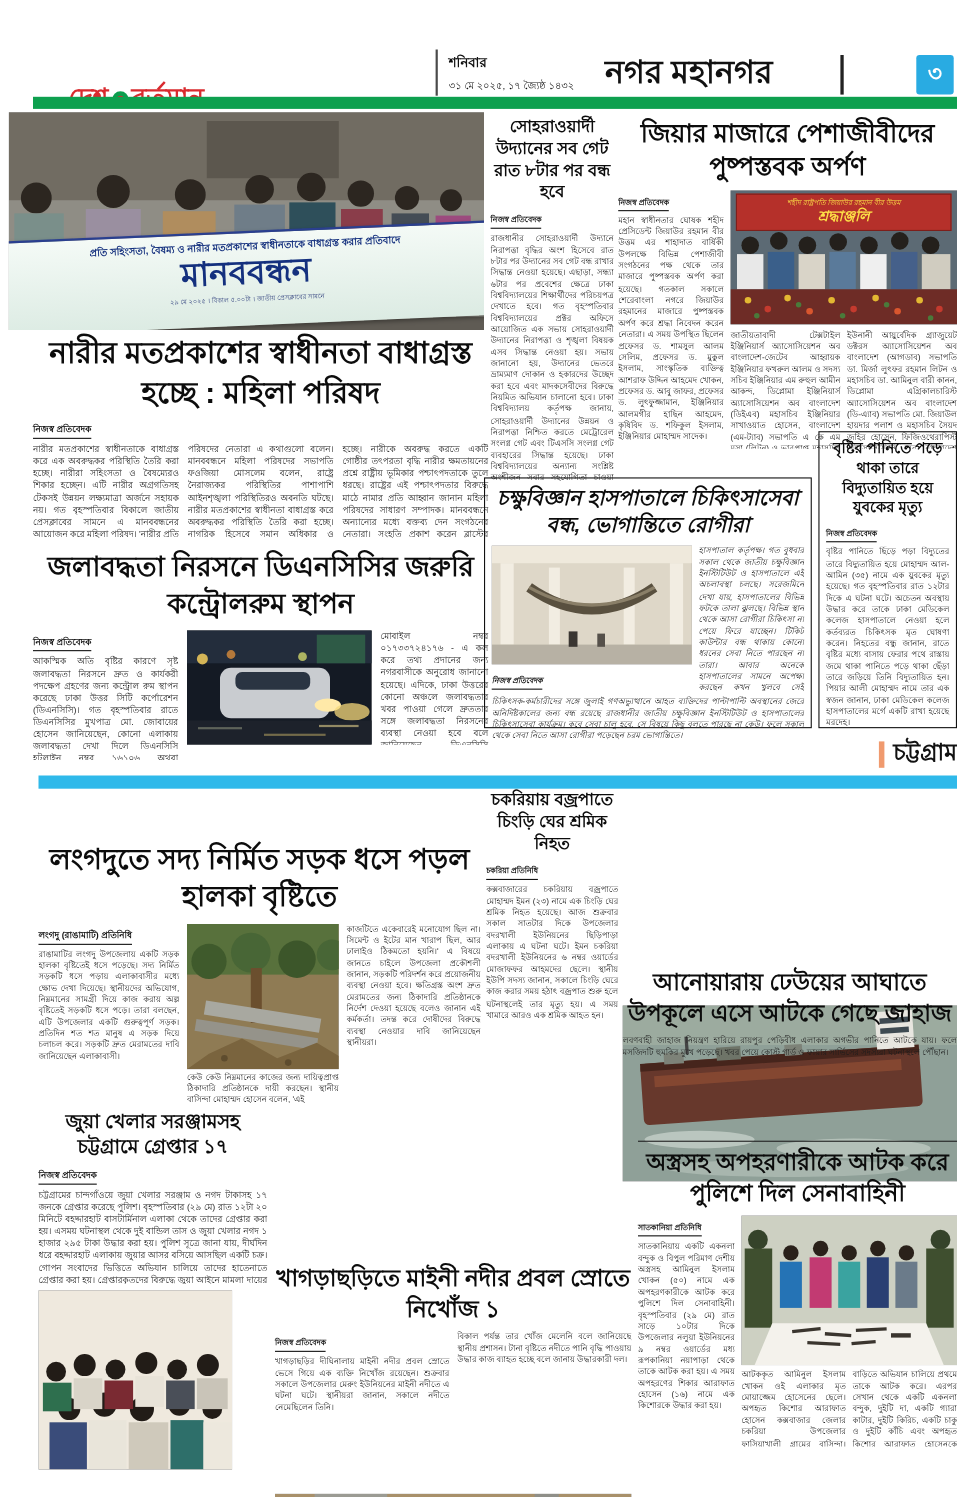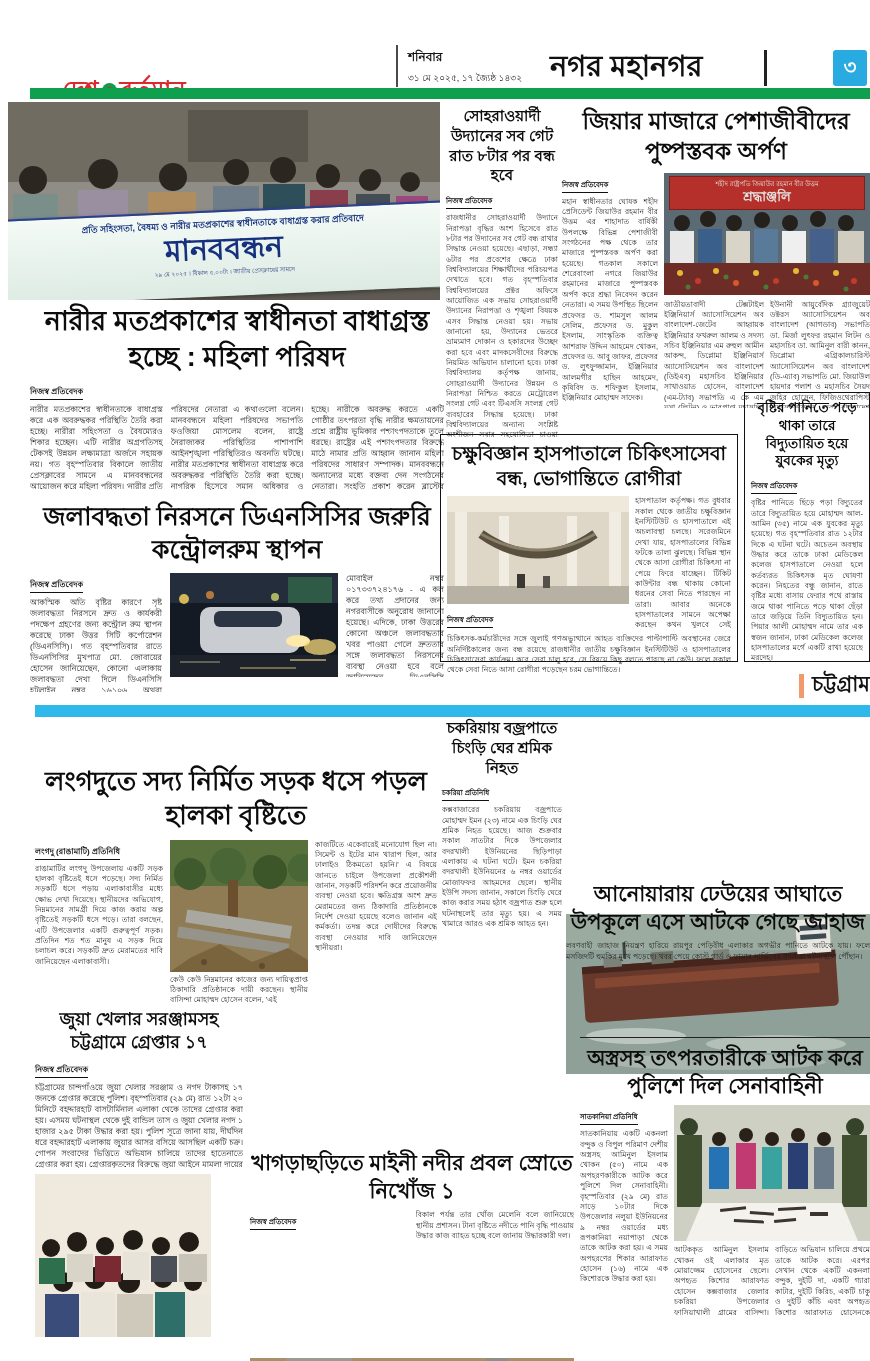--- a/index.html
+++ b/index.html
@@ -24,21 +24,21 @@
   .bt{font-size:8px;line-height:1.38;text-align:justify;color:#1c1c1c;overflow:hidden;}
   .cols{display:flex;gap:8px;}
   .col{flex:1;}
   .box{border:1.5px solid #111;box-sizing:border-box;padding:6px;}
   .photo{position:relative;overflow:hidden;background:#999;flex:0 0 auto;}
   .photo svg{display:block;width:100%;height:100%;}
   .crowd-banner{position:absolute;left:-8px;right:-8px;top:108px;height:84px;background:linear-gradient(#f4faf6,#dcebe3);transform:rotate(-2.5deg);text-align:center;color:#14307e;border-top:2px solid #2a3f8f;box-shadow:0 2px 4px rgba(0,0,0,.35);}
   .crowd-banner .l1{font-size:9px;font-weight:700;margin-top:5px;}
   .crowd-banner .l2{font-size:30px;font-weight:800;line-height:1.1;}
   .crowd-banner .l3{font-size:6px;margin-top:2px;color:#31417e;}
-  .zia-banner{position:absolute;top:3px;left:5px;right:5px;height:32px;background:#b5302a;color:#e5e5e5;text-align:center;border:1px solid #7d1f1b;}
+  .zia-banner{position:absolute;top:3px;left:5px;right:5px;height:32px;background:#b5302a;color:#fde047;text-align:center;border:1px solid #7d1f1b;font-style:italic;}
   .zia-banner .l1{font-size:6.5px;margin-top:2px;}
   .zia-banner .l2{font-size:13px;font-weight:800;line-height:1.1;}
   .wall-text{position:absolute;top:5px;left:0;right:0;text-align:center;color:#15120e;font-weight:700;}
   .wall-text .l1{font-size:12px;}
   .wall-text .l2{font-size:10px;}
   .sec-label{display:flex;align-items:center;justify-content:flex-end;gap:8px;}
   .sec-label .bar{width:5px;height:24px;background:#f09a6e;}
   .sec-label .txt{font-size:21px;font-weight:800;}
 </style>
 </head>
@@ -194,21 +194,21 @@
           </div>
         </div>
         <div class="cols" style="gap:6px;margin-top:5px;">
           <div class="col bt" style="font-size:7.5px;height:108px;">জাতীয়তাবাদী টেক্সটাইল ইঞ্জিনিয়ার্স অ্যাসোসিয়েশন অব বাংলাদেশ-জেটেব আহ্বায়ক ইঞ্জিনিয়ার ফখরুল আলম ও সদস্য সচিব ইঞ্জিনিয়ার এম রুহুল আমীন আকন্দ, ডিপ্লোমা ইঞ্জিনিয়ার্স অ্যাসোসিয়েশন অব বাংলাদেশ (ডিইএব) মহাসচিব ইঞ্জিনিয়ার সাখাওয়াত হোসেন, বাংলাদেশ (এম-ট্যাব) সভাপতি এ কে এম মূসা (লিটন) ও ভারপ্রাপ্ত মহাসচিব নবির উদ্দিন তুষার উপস্থিত ছিলেন।</div>
           <div class="col bt" style="font-size:7.5px;height:108px;">ইউনানী আয়ুর্বেদিক গ্র্যাজুয়েট ডক্টরস অ্যাসোসিয়েশন অব বাংলাদেশ (আগডাব) সভাপতি ডা. মির্জা লুৎফর রহমান লিটন ও মহাসচিব ডা. আমিনুল বারী কানন, ডিপ্লোমা এগ্রিকালচারিস্ট অ্যাসোসিয়েশন অব বাংলাদেশ (ডি-এ্যাব) সভাপতি মো. জিয়াউল হায়দার পলাশ ও মহাসচিব সৈয়দ জহির হোসেন, ফিজিওথেরাপিস্ট অ্যাসোসিয়েশন অব বাংলাদেশ (পাব) সভাপতি মো. কামরুজ্জামান কচি ও সাধারণ সম্পাদক মো. তানজীরুল আলম।</div>
         </div>
       </div>
     </div>
   </div>
 
-  <div class="abs box" style="left:440px;top:434px;width:298px;height:228px;">
+  <div class="abs box" style="left:440px;top:434px;width:298px;height:228px;font-style:italic;">
     <div class="hl" style="font-size:19px;">চক্ষুবিজ্ঞান হাসপাতালে চিকিৎসাসেবা বন্ধ, ভোগান্তিতে রোগীরা</div>
     <div class="cols" style="gap:6px;margin-top:5px;">
       <div style="width:182px;flex:0 0 auto;">
         <div class="photo" style="width:182px;height:108px;">
           <svg viewBox="0 0 182 108" preserveAspectRatio="none">
             <rect width="182" height="108" fill="#ded7c8"></rect>
             <rect width="182" height="16" fill="#efe9dc"></rect>
             <rect x="8" y="16" width="12" height="74" fill="#f2ede2"></rect>
             <rect x="52" y="20" width="10" height="70" fill="#f2ede2"></rect>
             <rect x="120" y="20" width="10" height="70" fill="#f2ede2"></rect>
@@ -359,27 +359,28 @@
       <path d="M0 100 Q80 96 160 100 T324 100" stroke="#c2ac86" stroke-width="2" fill="none" opacity="0.7"></path>
       <path d="M0 118 Q80 114 160 118 T324 118" stroke="#a28c66" stroke-width="2" fill="none" opacity="0.6"></path>
       <path d="M0 132 Q80 128 160 132 T324 132" stroke="#c2ac86" stroke-width="2" fill="none" opacity="0.6"></path>
     </svg>
   </div>
   <div class="abs" style="left:250px;top:1149px;width:324px;">
     <div class="hl" style="font-size:21px;">খাগড়াছড়িতে মাইনী নদীর প্রবল স্রোতে নিখোঁজ ১</div>
     <div class="cols" style="gap:7px;margin-top:6px;">
       <div class="col">
         <span class="by" style="font-size:7px;">নিজস্ব প্রতিবেদক</span>
+        <div class="bt" style="font-size:7.5px;height:108px;">খাগড়াছড়ির দীঘিনালায় মাইনী নদীর প্রবল স্রোতে ভেসে গিয়ে এক ব্যক্তি নিখোঁজ রয়েছেন। শুক্রবার সকালে উপজেলার মেরুং ইউনিয়নের মাইনী নদীতে এ ঘটনা ঘটে। স্থানীয়রা জানান, সকালে নদীতে নেমেছিলেন তিনি।</div>
       </div>
       <div class="col bt" style="font-size:7.5px;height:124px;">বিকাল পর্যন্ত তার খোঁজ মেলেনি বলে জানিয়েছে স্থানীয় প্রশাসন। টানা বৃষ্টিতে নদীতে পানি বৃদ্ধি পাওয়ায় উদ্ধার কাজ ব্যাহত হচ্ছে বলে জানায় উদ্ধারকারী দল।</div>
     </div>
   </div>
 
   <div class="abs" style="left:580px;top:1037px;width:290px;border-top:1px solid #222;padding-top:6px;">
-    <div class="hl" style="font-size:21px;">অস্ত্রসহ তৎপরতারীকে আটক করে পুলিশে দিল সেনাবাহিনী</div>
+    <div class="hl" style="font-size:21px;">অস্ত্রসহ অপহরণারীকে আটক করে পুলিশে দিল সেনাবাহিনী</div>
     <div class="cols" style="gap:6px;margin-top:6px;">
       <div style="width:88px;flex:0 0 auto;">
         <span class="by" style="font-size:7px;">সাতকানিয়া প্রতিনিধি</span>
         <div class="bt" style="font-size:7.5px;height:212px;">সাতকানিয়ায় একটি একনলা বন্দুক ও বিপুল পরিমাণ দেশীয় অস্ত্রসহ আমিনুল ইসলাম খোকন (৫০) নামে এক অপহরণকারীকে আটক করে পুলিশে দিল সেনাবাহিনী। বৃহস্পতিবার (২৯ মে) রাত সাড়ে ১০টার দিকে উপজেলার নলুয়া ইউনিয়নের ৯ নম্বর ওয়ার্ডের মধ্য রূপকানিয়া নয়াপাড়া থেকে তাকে আটক করা হয়। এ সময় অপহরণের শিকার আরাফাত হোসেন (১৬) নামে এক কিশোরকে উদ্ধার করা হয়।</div>
       </div>
       <div style="flex:1;">
         <div class="photo" style="width:100%;height:136px;">
           <svg viewBox="0 0 196 136" preserveAspectRatio="none">
             <rect width="196" height="136" fill="#cdd0c2"></rect>
             <circle cx="15" cy="22" r="9" fill="#35432a"></circle>

